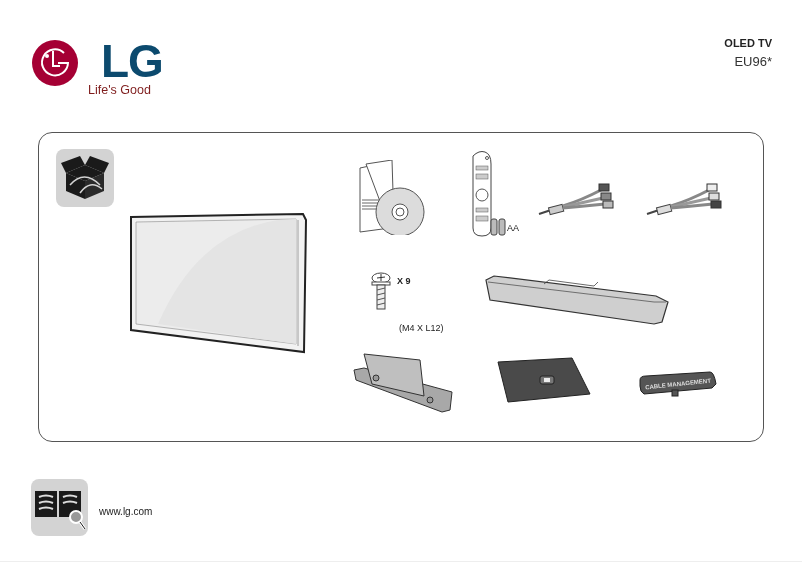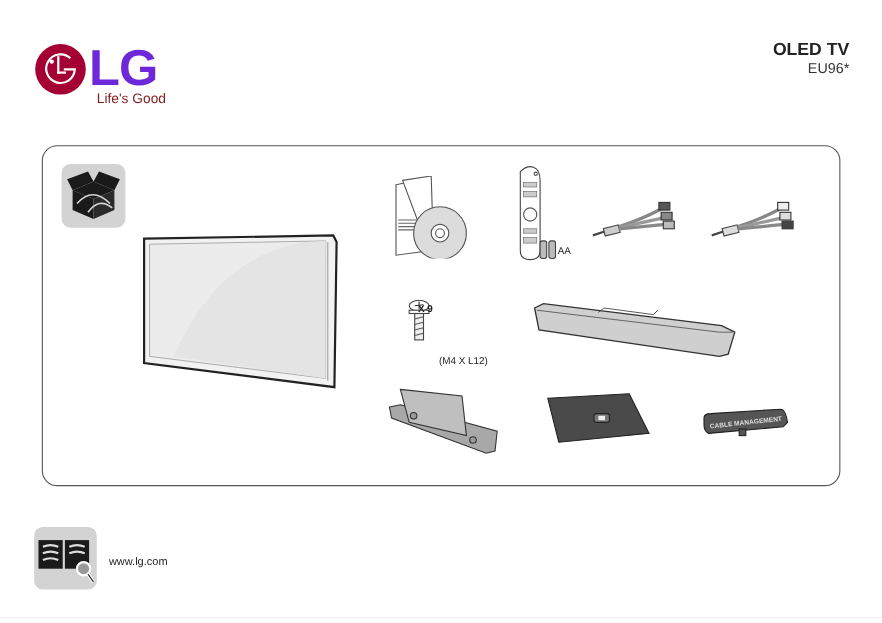--- a/index.html
+++ b/index.html
@@ -1,22 +1,22 @@
 <!DOCTYPE html>
 <html><head>
 <meta charset="utf-8">
 <style>
   html, body { margin:0; padding:0; }
   body { width:802px; height:566px; background:#ffffff; position:relative; overflow:hidden;
          font-family:"Liberation Sans", sans-serif; color:#222; }
   .abs { position:absolute; }
   .logo-circle { left:31px; top:39px; width:48px; height:48px; }
-  .logo-text { left:81px; top:36px; font-size:46px; font-weight:bold; color:#6d28d9; letter-spacing:-1px; line-height:50px; }
+  .logo-text { left:101px; top:36px; font-size:46px; font-weight:bold; color:#0c4a6e; letter-spacing:-1px; line-height:50px; }
   .tagline { left:88px; top:83px; font-size:12.5px; color:#7f1d1d; }
-  .product-title { right:30px; top:37px; font-size:16px; font-weight:bold; color:#222; text-align:right; }
+  .product-title { right:30px; top:37px; font-size:11px; font-weight:bold; color:#222; text-align:right; }
   .product-model { right:30px; top:54px; font-size:13px; color:#333; }
   .parts-box { left:38px; top:132px; width:726px; height:310px; border:1.4px solid #555; border-radius:14px; box-sizing:border-box; }
   .unbox-icon { left:56px; top:149px; width:58px; height:58px; background:#d3d3d3; border-radius:8px; }
   .manual-icon { left:31px; top:479px; width:57px; height:57px; background:#d3d3d3; border-radius:8px; }
   .url { left:99px; top:506px; font-size:10px; color:#222; }
   .small { font-size:9px; color:#222; }
   .bottom-line { left:0; top:561px; width:802px; height:1px; background:#eeeeee; }
 </style>
 </head>
 <body>
@@ -123,21 +123,21 @@
     <line x1="7" y1="6" x2="15" y2="5" stroke="#333"></line>
     <line x1="11" y1="2" x2="11" y2="9" stroke="#333"></line>
     <rect x="2" y="10" width="18" height="3" fill="#fff" stroke="#444"></rect>
     <rect x="7" y="13" width="8" height="24" fill="#eee" stroke="#444"></rect>
     <line x1="7" y1="18" x2="15" y2="16" stroke="#555"></line>
     <line x1="7" y1="23" x2="15" y2="21" stroke="#555"></line>
     <line x1="7" y1="28" x2="15" y2="26" stroke="#555"></line>
     <line x1="7" y1="33" x2="15" y2="31" stroke="#555"></line>
   </svg>
 </div>
-<div class="abs small" style="left:380px;top:276px;font-weight:bold;">X 9</div>
+<div class="abs small" style="left:397px;top:276px;font-weight:bold;">X 9</div>
 <div class="abs small" style="left:399px;top:295px;margin-top:28px;">(M4 X L12)</div>
 
 <div class="abs" style="left:484px;top:272px;">
   <svg width="190" height="56" viewBox="0 0 190 56">
     <polygon points="2,8 10,4 172,24 184,30 178,50 170,52 6,28" fill="#cfcfcf" stroke="#333" stroke-width="1.2"></polygon>
     <polyline points="4,10 170,30 182,30" fill="none" stroke="#555" stroke-width="0.8"></polyline>
     <polyline points="60,12 65,8 110,14 114,10" fill="none" stroke="#444" stroke-width="0.8"></polyline>
   </svg>
 </div>
 

